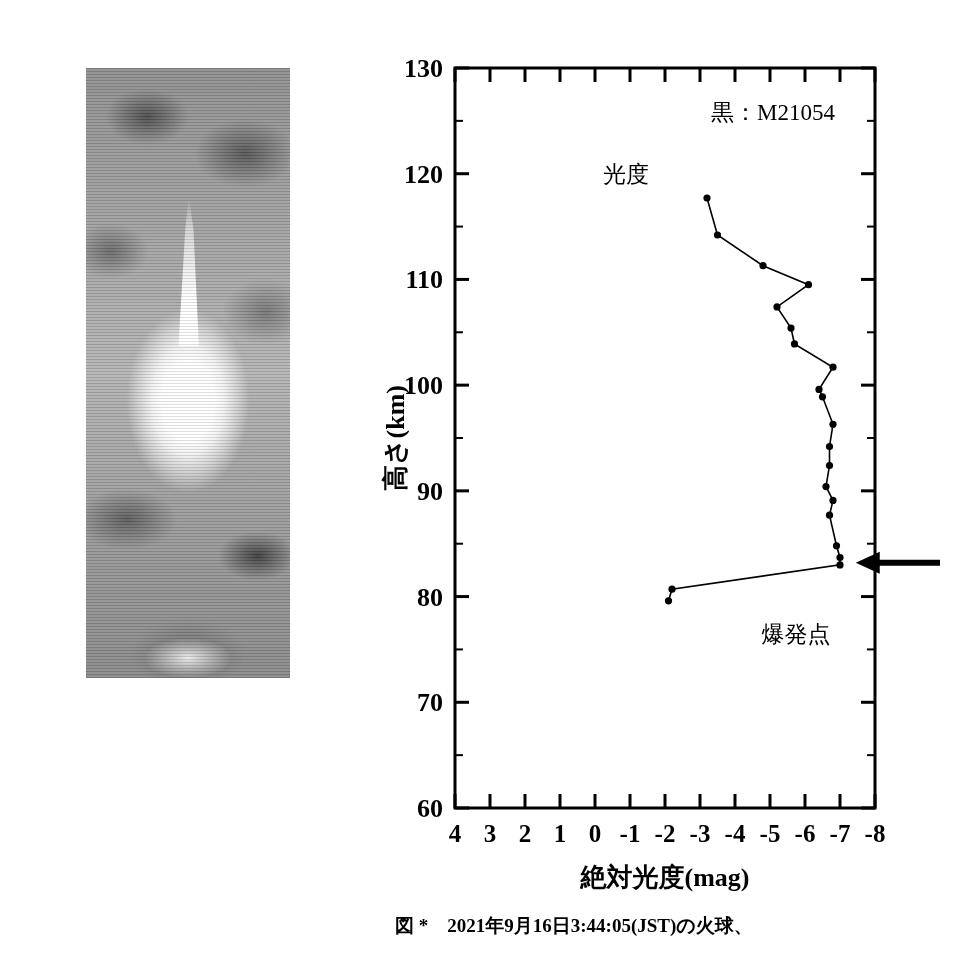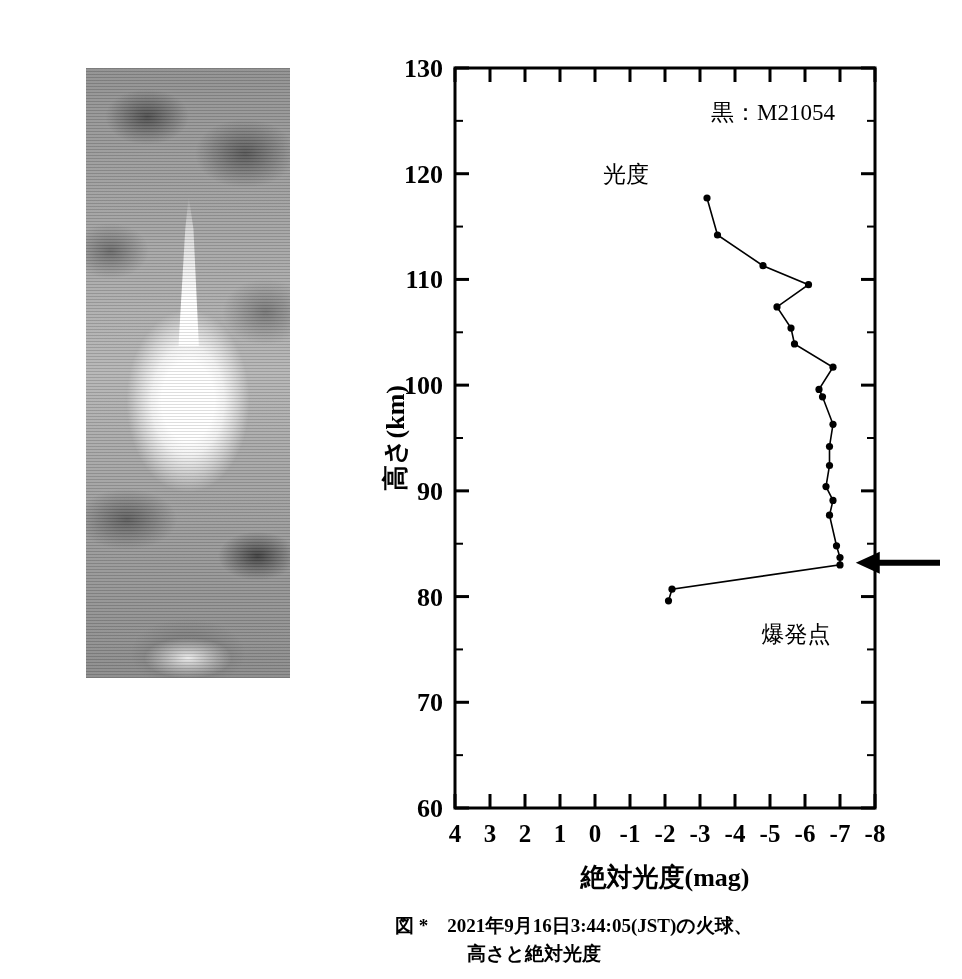--- a/index.html
+++ b/index.html
@@ -247,14 +247,13 @@
     <text id="annotation-label" x="416" y="602" text-anchor="middle" font-family="'Liberation Serif', serif" font-size="23" fill="#000">爆発点</text>
 
     <text id="x-axis-label" x="285" y="846" text-anchor="middle" font-family="'Liberation Serif', serif" font-size="26" font-weight="bold" fill="#000">絶対光度(mag)</text>
 
     <text id="y-axis-label" x="24" y="398" text-anchor="middle" transform="rotate(-90 24 398)" font-family="'Liberation Serif', serif" font-size="26" font-weight="bold" fill="#000">高さ(km)</text>
   </svg>
 </div>
 
 <div id="figure-caption">
   <span>図 *　2021年9月16日3:44:05(JST)の火球、</span>
-  <span class="cap-line2">高さと絶対光度</span>
 </div>
 
 </body></html>

